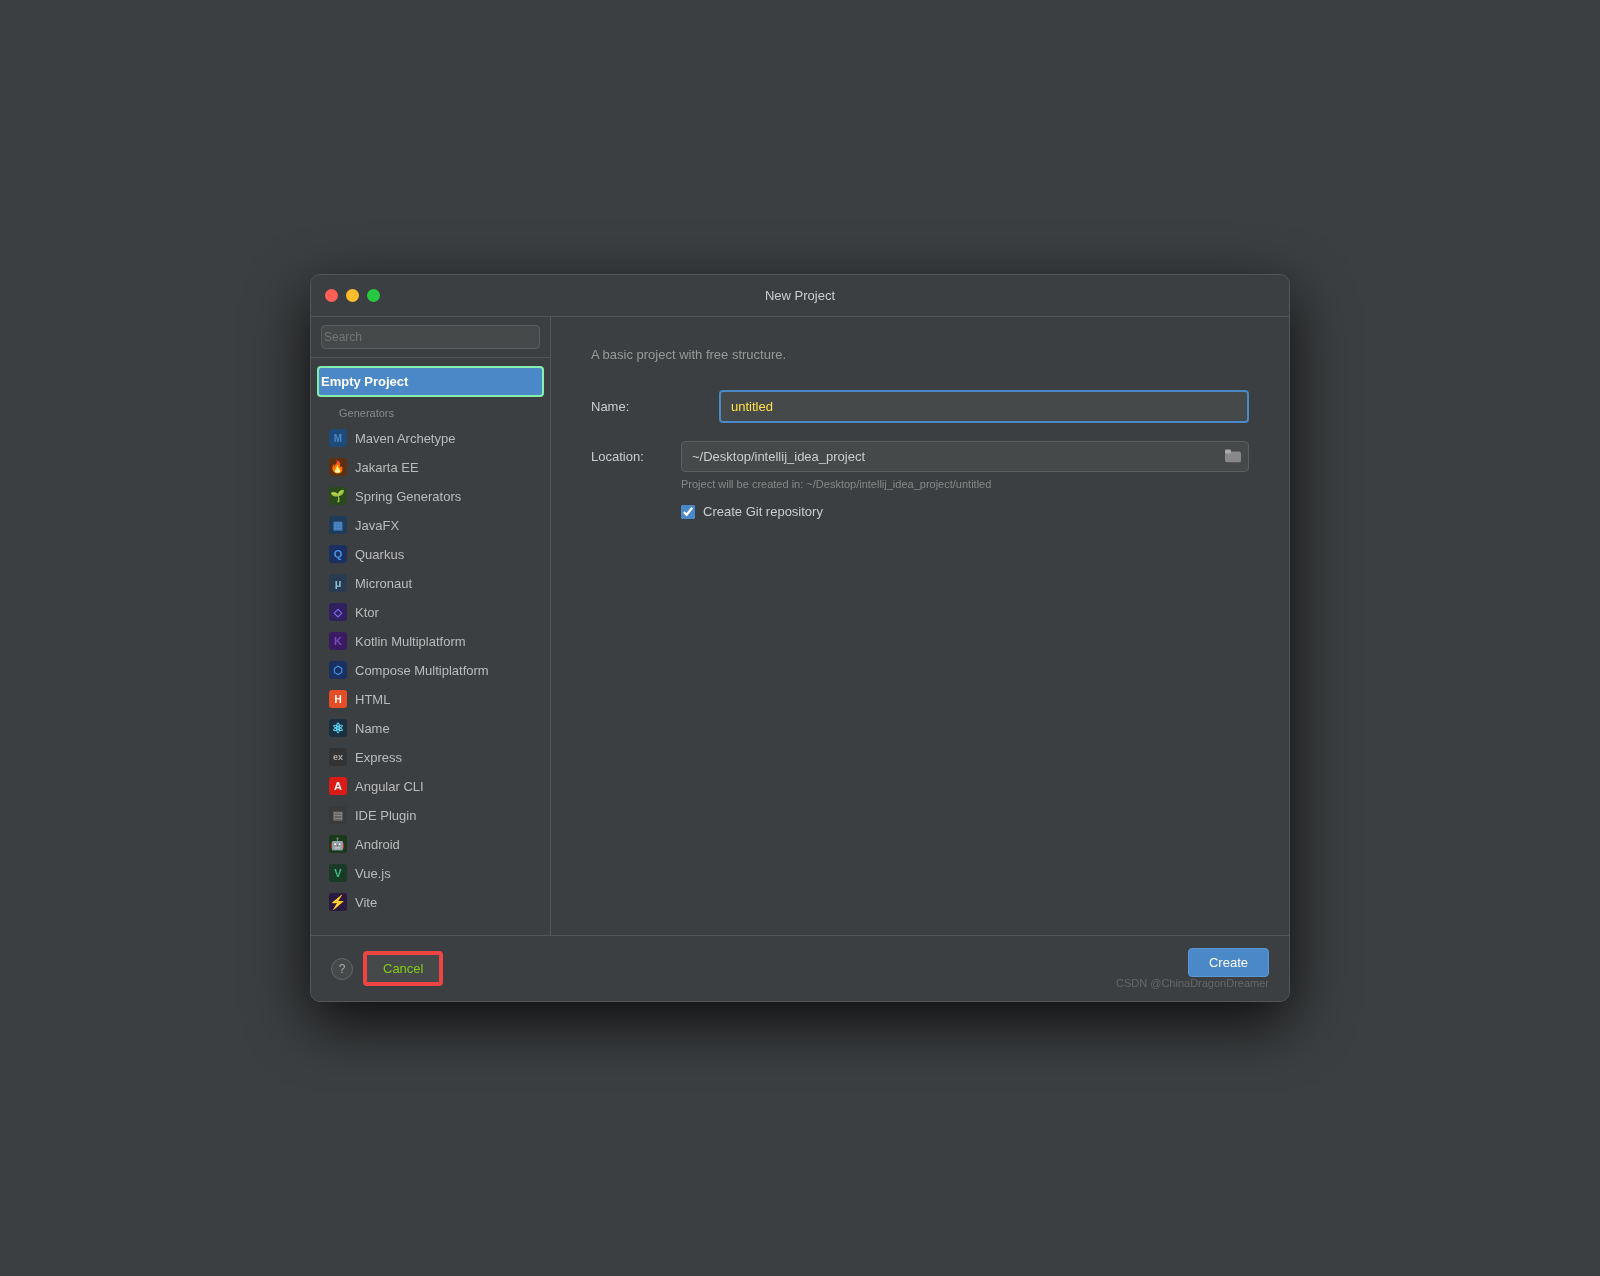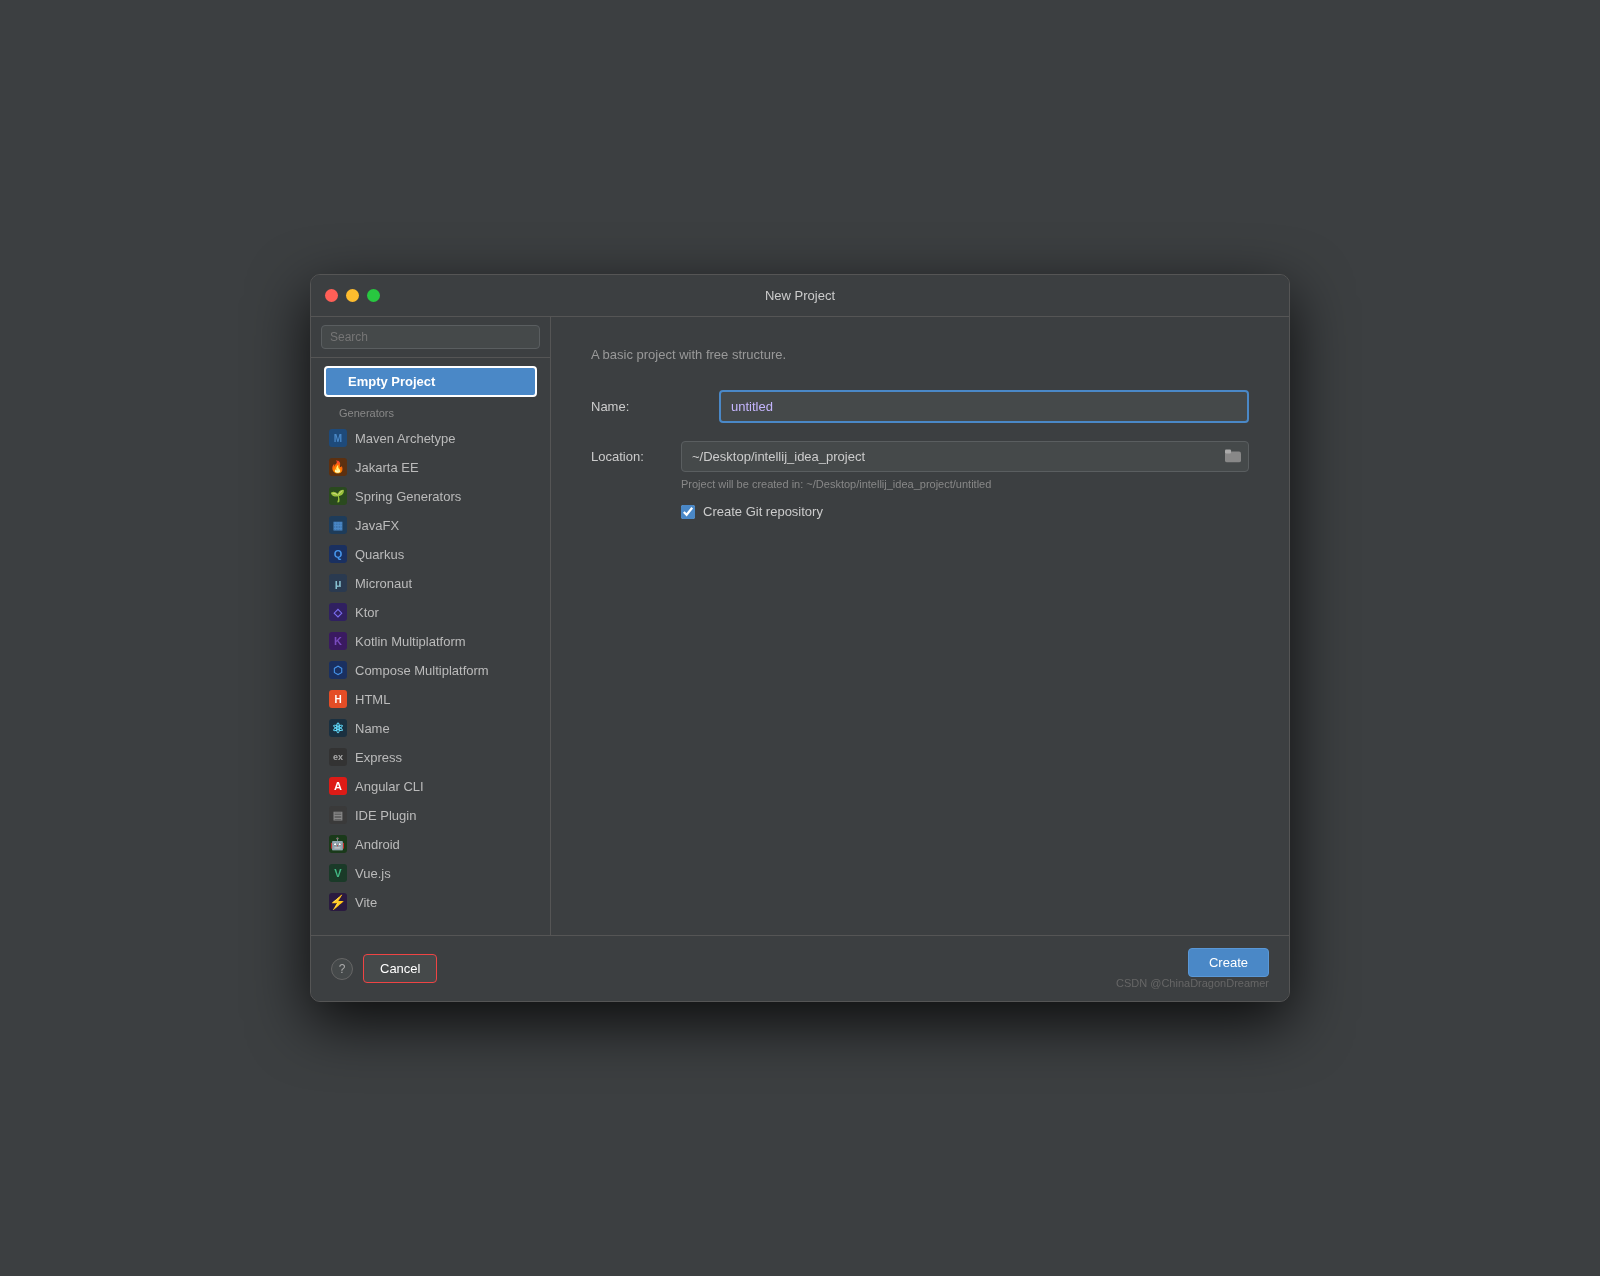--- a/index.html
+++ b/index.html
@@ -85,37 +85,37 @@
       padding: 8px 10px;
       border-bottom: 1px solid #555;
     }
 
     .search-input {
       width: 100%;
       background: #45494a;
       border: 1px solid #5a5e60;
       border-radius: 4px;
       color: #ccc;
-      padding: 4px 8px;
+      padding: 4px 2px;
       font-size: 12px;
       outline: none;
     }
 
     .sidebar-content {
       flex: 1;
       overflow-y: auto;
       padding: 6px 0;
     }
 
     .selected-item {
       background: #4a88c7;
-      border: 2px solid #ffffff;
-      border-radius: 4px;
-      margin: 2px 13px;
-      padding: 6px 22px;
+      border: 2px solid #86efac;
+      border-radius: 4px;
+      margin: 2px 6px;
+      padding: 6px 2px;
       display: flex;
       align-items: center;
       cursor: pointer;
     }
 
     .selected-item-label {
       color: #fff;
       font-size: 13px;
       font-weight: 600;
     }
@@ -178,21 +178,21 @@
       font-size: 13px;
       width: 90px;
       flex-shrink: 0;
     }
 
     .form-input {
       flex: 1;
       background: #45494a;
       border: 2px solid #4a88c7;
       border-radius: 4px;
-      color: #c4b5fd;
+      color: #fde047;
       padding: 7px 10px;
       font-size: 13px;
       outline: none;
     }
 
     .location-row {
       display: flex;
       align-items: center;
       margin-bottom: 6px;
     }
@@ -277,23 +277,23 @@
       color: #aaa;
       font-size: 12px;
       cursor: pointer;
       display: flex;
       align-items: center;
       justify-content: center;
     }
 
     .cancel-btn {
       background: #45494a;
-      border: 1px solid #ef4444;
-      border-radius: 4px;
-      color: #ffffff;
+      border: 4px solid #ef4444;
+      border-radius: 4px;
+      color: #84cc16;
       padding: 6px 16px;
       font-size: 13px;
       cursor: pointer;
     }
 
     .create-btn {
       background: #4a88c7;
       border: 1px solid #5a98d7;
       border-radius: 4px;
       color: #fff;

